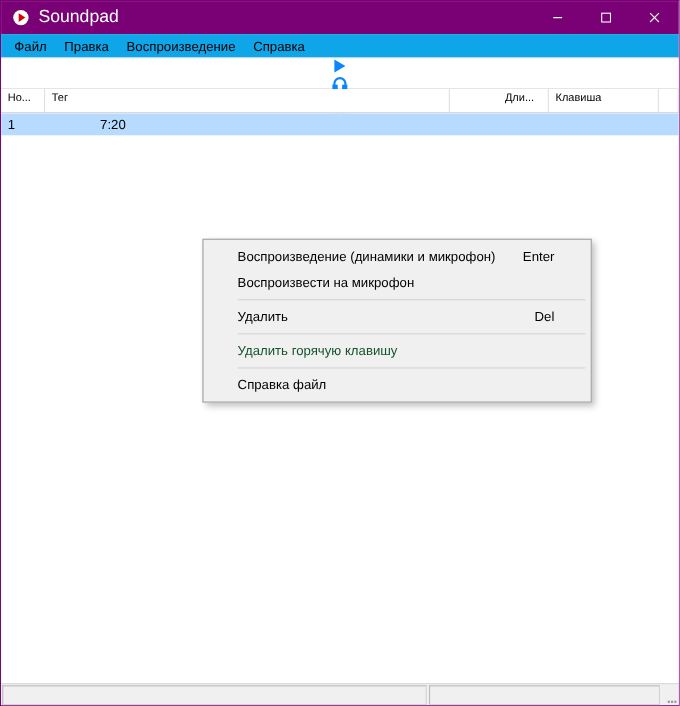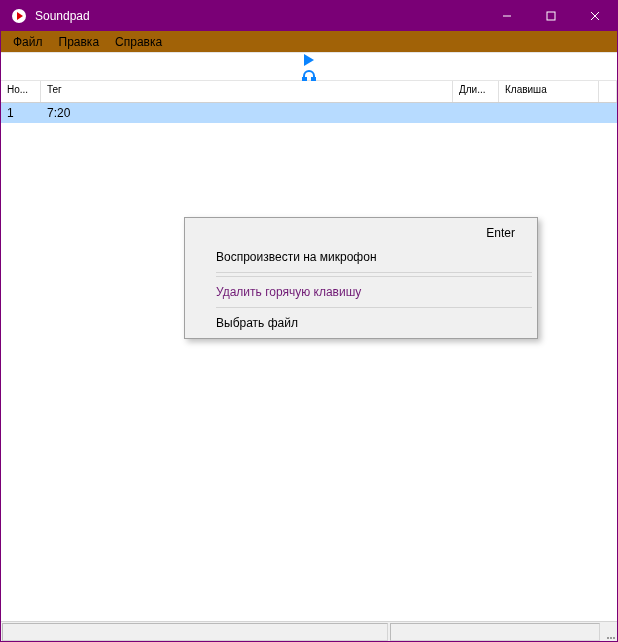--- a/index.html
+++ b/index.html
@@ -1,54 +1,54 @@
 <!DOCTYPE html>
 <html><head>
 <meta charset="utf-8">
 <style>
   * { box-sizing: border-box; margin: 0; padding: 0; font-family: "Segoe UI", Tahoma, sans-serif; font-size: 12px; }
   html, body { width: 618px; height: 642px; overflow: hidden; background: #fff; }
   .window { width: 618px; height: 642px; border: 1px solid #7a0076; display: flex; flex-direction: column; background: #fff; }
   .titlebar { height: 30px; background: #7a0076; display: flex; align-items: center; color: #fff; }
   .titlebar .icon { width: 20px; height: 20px; margin: 0 6px 0 8px; display: flex; align-items: center; justify-content: center; }
-  .titlebar .title { flex: 1; font-size: 12px; }
+  .titlebar .title { flex: 1; font-size: 16px; }
   .titlebar .btn { width: 44px; height: 30px; display: flex; align-items: center; justify-content: center; color: #fff; }
-  .menubar { height: 22px; background: #a16207; display: flex; align-items: center; padding: 0 4px; border-bottom: 1px solid #e5e5e5; }
+  .menubar { height: 22px; background: #0ea5e9; display: flex; align-items: center; padding: 0 4px; border-bottom: 1px solid #e5e5e5; }
   .menubar .menuitem { padding: 2px 8px; font-size: 12px; }
   .toolbar { height: 28px; background: #fff; display: flex; align-items: center; padding: 0 6px; gap: 2px; border-bottom: 1px solid #e5e5e5; flex-direction: column; }
   .toolbar .tb-btn { width: 20px; height: 20px; display: flex; align-items: center; justify-content: center; color: #0a84ff; }
   .toolbar .tb-sep { width: 1px; height: 18px; background: #d0d0d0; margin: 0 6px; }
   .toolbar .time { font-size: 11px; min-width: 34px; color: #000; }
   .progress { flex: 1; height: 14px; border: 1px solid #c0c0c0; background: #f2f2f2; margin: 0 6px; }
   .vol-track { width: 92px; height: 8px; background: #0a84ff; margin-left: 4px; position: relative; }
   .vol-thumb { position: absolute; right: -4px; top: -4px; width: 6px; height: 16px; background: #0a84ff; }
   
   .tableheader { height: 22px; background: #fff; display: flex; border-bottom: 1px solid #d0d0d0; }
   .tableheader .col { border-right: 1px solid #e0e0e0; padding: 3px 6px; font-size: 10px; text-align: left; overflow: hidden; white-space: nowrap; text-overflow: ellipsis; }
   .col-num  { width: 40px; }
   .col-tag  { flex: 1; }
-  .col-dur  { width: 46px; }
+  .col-dur  { width: 46px; margin-left: 44px; }
   .col-key  { width: 100px; }
   .col-end  { width: 18px; border-right: none; }
   
   .tbody { flex: 1; background: #fff; position: relative; overflow: hidden; }
   .row { height: 20px; display: flex; align-items: center; font-size: 12px; }
   .row.sel { background: #b7dbff; }
   .row .cell { padding: 0 6px; overflow: hidden; white-space: nowrap; }
   
   .statusbar { height: 20px; background: #f0f0f0; border-top: 1px solid #d4d4d4; display: flex; }
   .statusbar .sunken { border: 1px solid #d4d4d4; border-top-color: #bababa; border-left-color: #bababa; height: 18px; margin: 1px; }
   .statusbar .grip { width: 16px; display:flex; align-items:flex-end; justify-content:flex-end; padding:2px; gap:1px; }
   .grip span{ width:2px;height:2px;background:#999;display:inline-block;}
   
   .ctxmenu { position: absolute; left: 183px; top: 114px; width: 354px; background: #f0f0f0; border: 1px solid #a0a0a0; box-shadow: 3px 3px 6px rgba(0,0,0,0.25); padding: 3px; }
   .ctxmenu .mi { height: 24px; display: flex; align-items: center; padding: 0 30px 0 28px; font-size: 12.5px; position: relative; }
   .ctxmenu .mi.hot { background: #90c8f6; border: 1px solid #5aa7e0; padding: 0 29px 0 27px; height: 24px;}
-  .ctxmenu .mi.disabled { color: #701a75; }
-  .ctxmenu .mi .shortcut { position: absolute; right: 19px; }
+  .ctxmenu .mi.disabled { color: #14532d; }
+  .ctxmenu .mi .shortcut { position: absolute; right: 30px; }
   .ctxmenu .sep { height: 1px; background: #d4d4d4; margin: 3px 2px 3px 28px; }
 </style>
 </head>
 <body>
 
 <div class="window">
 
   <div class="titlebar">
     <span class="icon">
       <svg width="16" height="16" viewBox="0 0 16 16">
@@ -71,20 +71,21 @@
         <svg width="10" height="10">
           <line x1="1" y1="1" x2="9" y2="9" stroke="#fff" stroke-width="1"></line>
           <line x1="9" y1="1" x2="1" y2="9" stroke="#fff" stroke-width="1"></line>
         </svg>
       </div>
   </div>
 
   <div class="menubar">
     <div class="menuitem">Файл</div>
     <div class="menuitem">Правка</div>
+    <div class="menuitem">Воспроизведение</div>
     <div class="menuitem">Справка</div>
   </div>
 
   <div class="toolbar">
     <div class="tb-btn">
         <svg width="14" height="14">
           <polygon points="2,1 12,7 2,13" fill="#0a84ff"></polygon>
         </svg>
       </div>
     <div class="tb-btn">
@@ -149,33 +150,38 @@
 
   <div class="tbody">
     <div class="row sel">
       <div class="cell col-num">1</div>
       <div class="cell col-dur">7:20</div>
       <div class="cell col-key"></div>
     </div>
 
     <div class="ctxmenu">
       <div class="mi">
+        <span>Воспроизведение (динамики и микрофон)</span>
         <span class="shortcut">Enter</span>
       </div>
       <div class="mi">
         <span>Воспроизвести на микрофон</span>
       </div>
       <div class="sep"></div>
+      <div class="mi">
+        <span>Удалить</span>
+        <span class="shortcut">Del</span>
+      </div>
       <div class="sep"></div>
       <div class="mi disabled">
         <span>Удалить горячую клавишу</span>
       </div>
       <div class="sep"></div>
       <div class="mi">
-        <span>Выбрать файл</span>
+        <span>Справка файл</span>
       </div>
     </div>
   </div>
 
   <div class="statusbar">
     <div class="sunken" style="flex:1"></div>
     <div class="sunken" style="width:210px"></div>
     <div class="grip">
         <span></span>
         <span></span>

